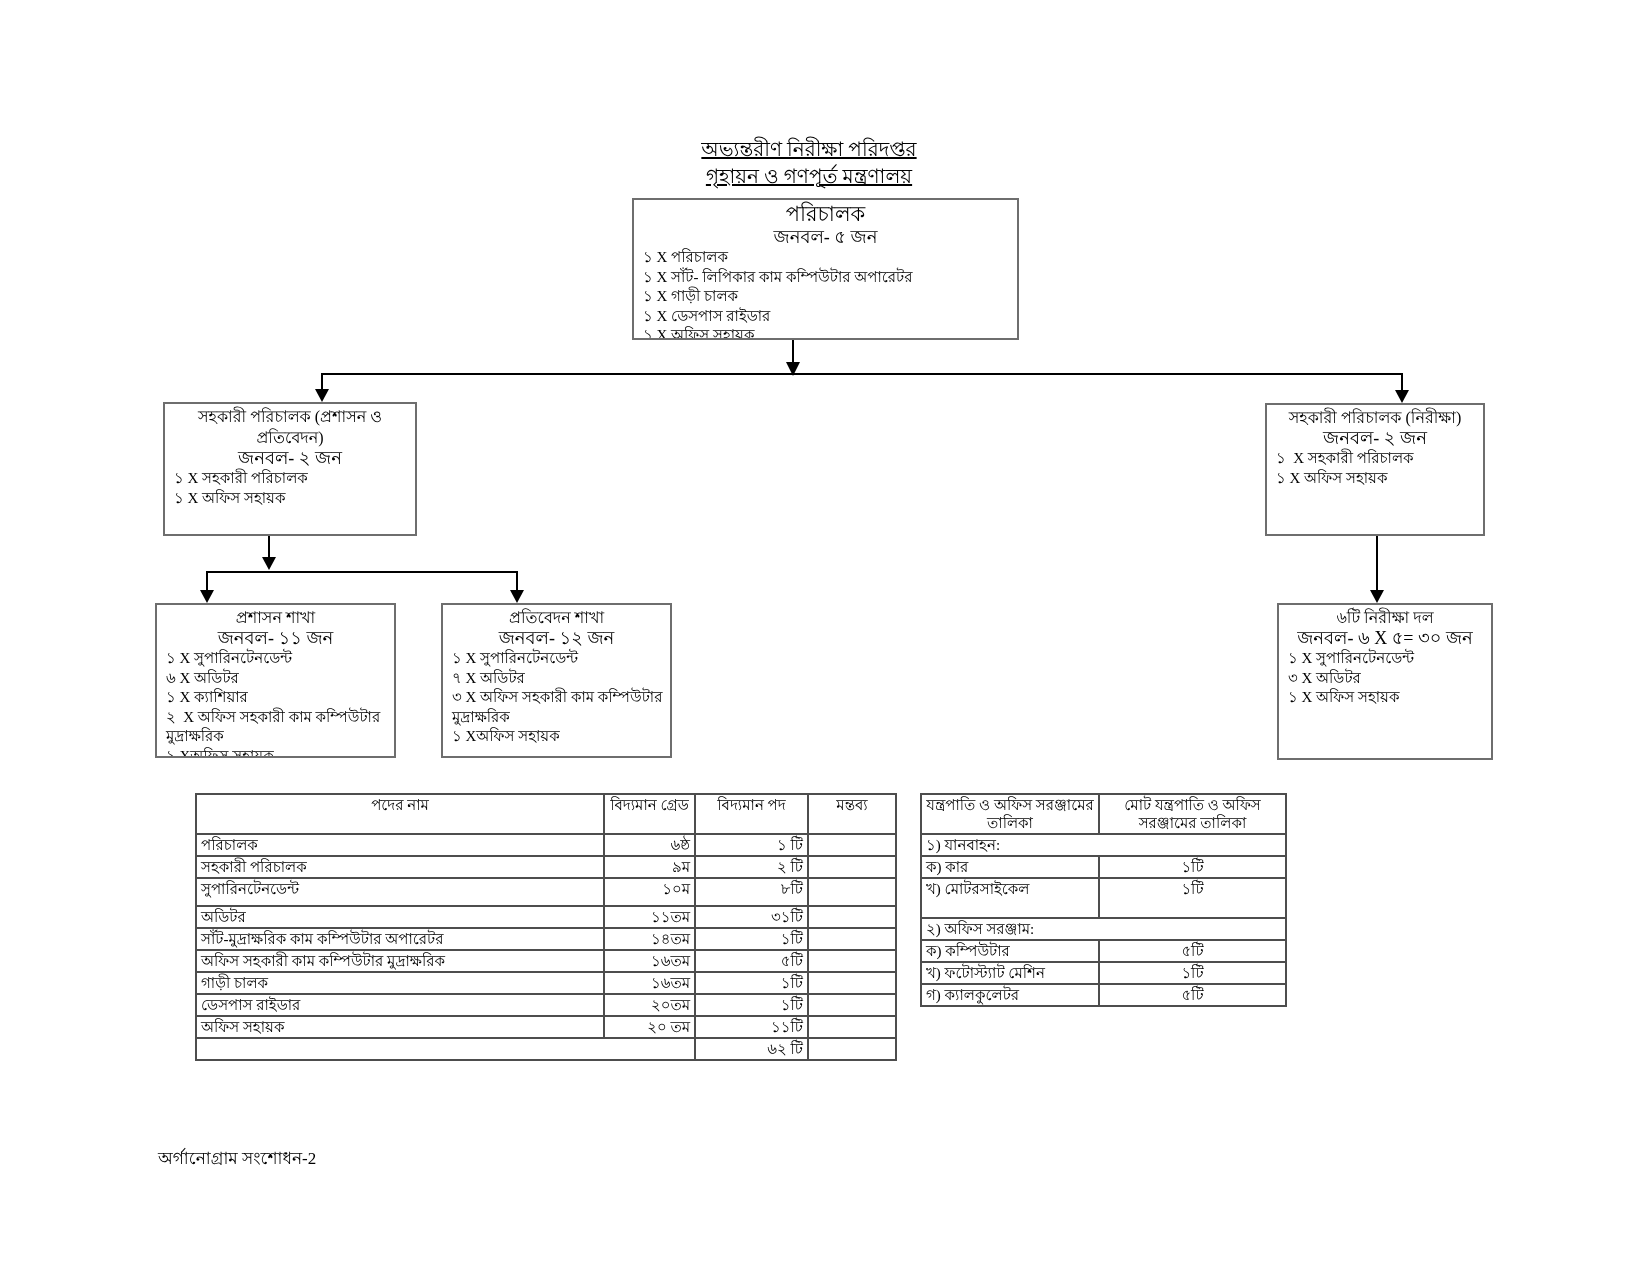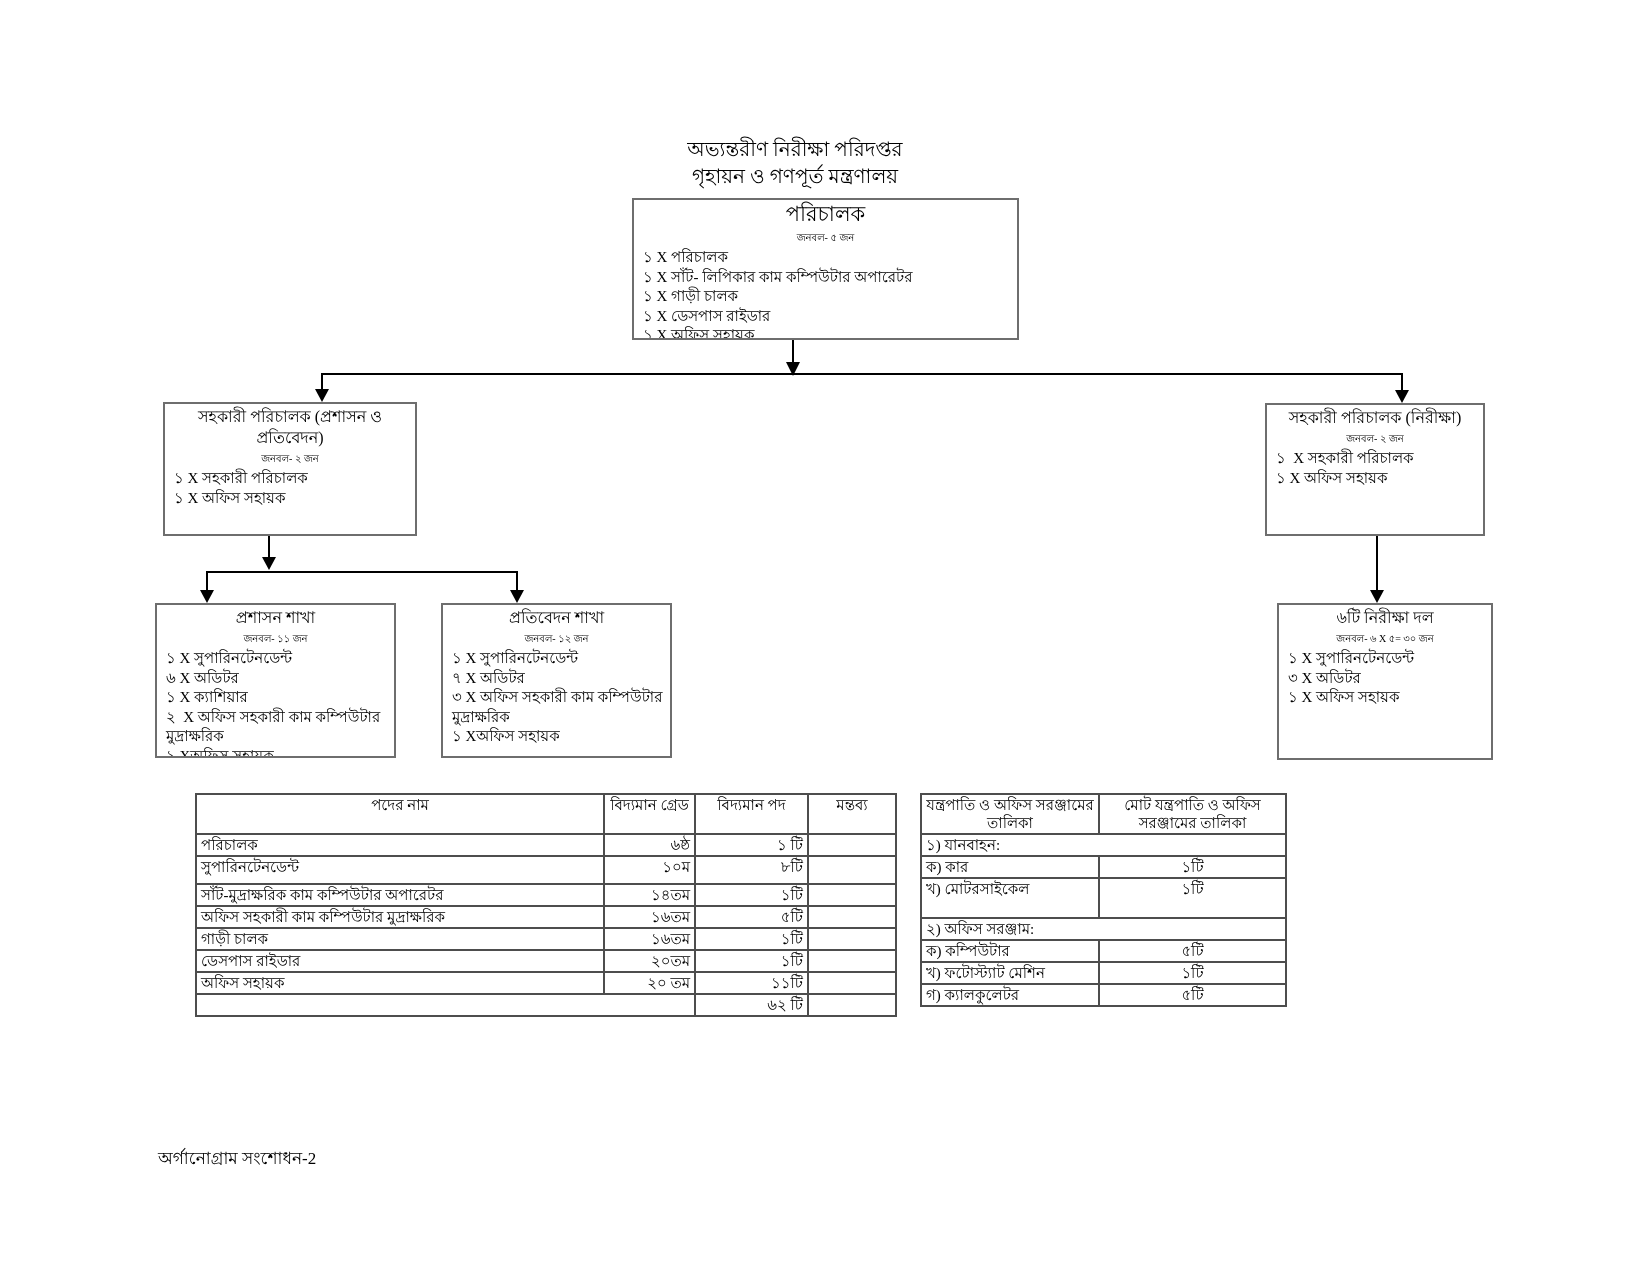--- a/index.html
+++ b/index.html
@@ -1,27 +1,27 @@
 <!DOCTYPE html>
 <html lang="bn"><head>
 <meta charset="utf-8">
 <style>
   html,body{margin:0;padding:0;background:#fff;}
   .canvas{
     position:relative;width:1650px;height:1275px;background:#ffffff;
     font-family:"Liberation Serif","DejaVu Serif",serif;color:#000;overflow:hidden;
   }
-  .page-title{position:absolute;left:545px;width:500px;text-align:center;
-    font-size:20px;line-height:27px;}
+  .page-title{position:absolute;left:559px;width:500px;text-align:center;
+    font-size:20px;line-height:27px;text-decoration:underline;}
   .connectors{position:absolute;left:0;top:0;z-index:1;}
   .org-box{position:absolute;border:2px solid #6e6e6e;box-sizing:border-box;
     background:#fff;z-index:2;overflow:hidden;}
   .box-title{text-align:center;font-size:16px;line-height:21px;padding-top:2px;}
   .box-title.big{font-size:21px;line-height:25px;}
-  .box-sub{text-align:center;font-size:10px;line-height:21px;}
+  .box-sub{text-align:center;font-size:18px;line-height:21px;}
   .staff{font-size:15px;}
   .staff > div{line-height:19.5px;padding-left:9px;white-space:pre-wrap;}
   .dtable{position:absolute;border-collapse:collapse;table-layout:fixed;
     z-index:2;background:#fff;}
   .dtable th,.dtable td{border:2px solid #4d4d4d;vertical-align:top;
     font-size:15px;line-height:18px;padding:1px 4px;font-weight:normal;}
   .dtable th{text-align:center;}
   .cell-name{text-align:left;padding-left:8px;}
   .cell-grade{text-align:right;padding-right:10px;}
   .cell-count{text-align:right;padding-right:12px;}
@@ -137,24 +137,36 @@
         <th>বিদ্যমান গ্রেড</th>
         <th>বিদ্যমান পদ</th>
         <th>মন্তব্য</th>
       </tr>
       <tr style="height:20px;">
         <td class="cell-name">পরিচালক</td>
         <td class="cell-grade">৬ষ্ঠ</td>
         <td class="cell-count">১ টি</td>
         <td class="cell-note"></td>
       </tr>
+      <tr style="height:21px;">
+        <td class="cell-name">সহকারী পরিচালক</td>
+        <td class="cell-grade">৯ম</td>
+        <td class="cell-count">২ টি</td>
+        <td class="cell-note"></td>
+      </tr>
       <tr style="height:28px;">
         <td class="cell-name">সুপারিনটেনডেন্ট</td>
         <td class="cell-grade">১০ম</td>
         <td class="cell-count">৮টি</td>
+        <td class="cell-note"></td>
+      </tr>
+      <tr style="height:21px;">
+        <td class="cell-name">অডিটর</td>
+        <td class="cell-grade">১১তম</td>
+        <td class="cell-count">৩১টি</td>
         <td class="cell-note"></td>
       </tr>
       <tr style="height:18px;">
         <td class="cell-name">সাঁট-মুদ্রাক্ষরিক কাম কম্পিউটার অপারেটর</td>
         <td class="cell-grade">১৪তম</td>
         <td class="cell-count">১টি</td>
         <td class="cell-note"></td>
       </tr>
       <tr style="height:22px;">
         <td class="cell-name">অফিস সহকারী কাম কম্পিউটার মুদ্রাক্ষরিক</td>

